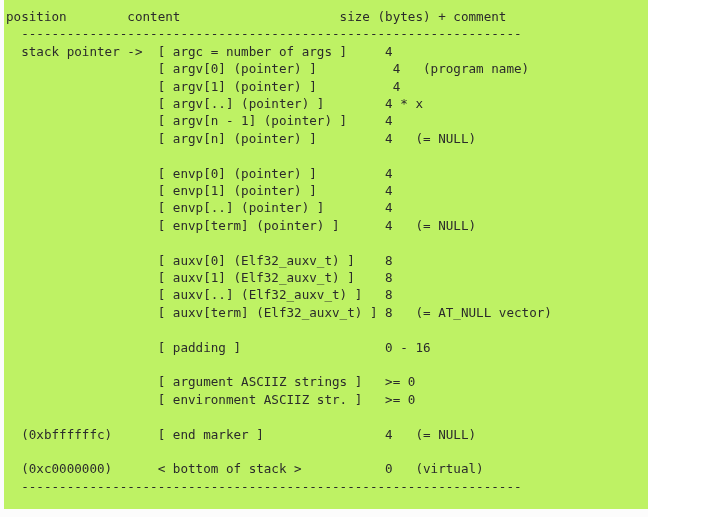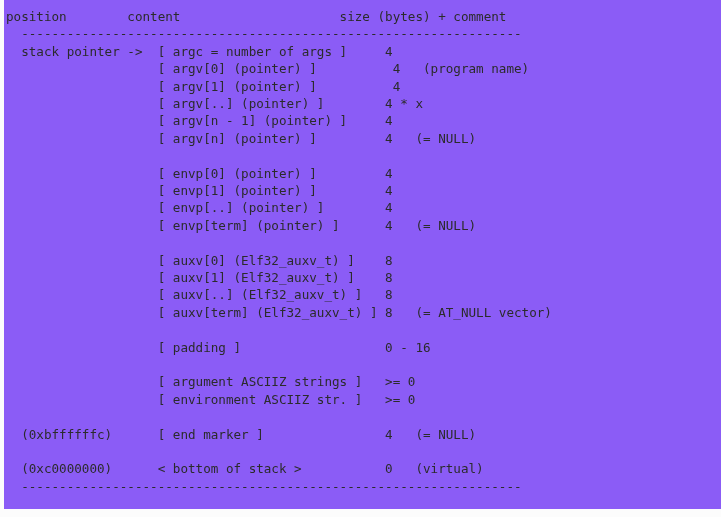--- a/index.html
+++ b/index.html
@@ -8,23 +8,23 @@
     padding: 0;
     background: #ffffff;
   }
   body {
     width: 721px;
     height: 517px;
     overflow: hidden;
   }
   #page {
     position: relative;
-    width: 721px;
+    width: 648px;
     height: 517px;
-    background: #8b5cf6;
+    background: #bef264;
     box-sizing: border-box;
   }
   
   #page::before {
     content: "";
     position: absolute;
     left: 0; top: 0; bottom: 0;
     width: 4px;
     background: #fcfcfc;
     pointer-events: none;

